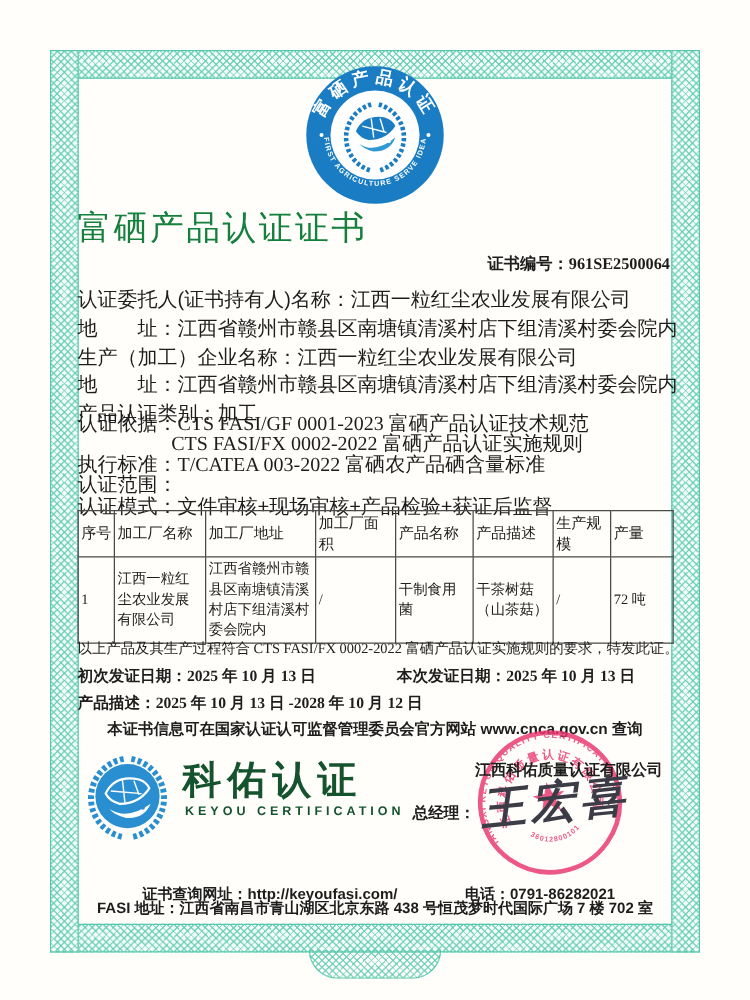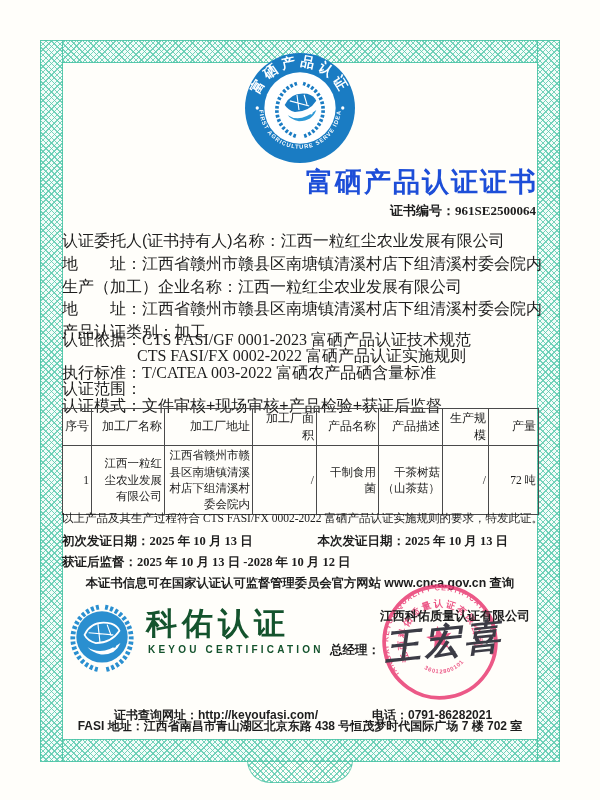--- a/index.html
+++ b/index.html
@@ -27,36 +27,36 @@
     width:104px;height:22px;border-radius:0 0 60px 60px;
     background-image:
       repeating-linear-gradient(45deg,rgba(95,203,176,.8) 0 1px,transparent 1px 4px),
       repeating-linear-gradient(-45deg,rgba(95,203,176,.8) 0 1px,transparent 1px 4px);
     border:1px solid rgba(77,196,166,.8);border-top:none;
   }
   
   .content{position:absolute;left:62px;right:62px;top:48px;bottom:60px;}
   .logo-wrap{position:absolute;left:0;right:0;top:4px;text-align:center;}
   .title{
-    position:absolute;left:0;right:0;top:116px;text-align:right;
-    font-size:27px;font-weight:700;letter-spacing:2px;color:#1d4ed8;
+    position:absolute;left:0;right:0;top:116px;text-align:left;
+    font-size:27px;font-weight:400;letter-spacing:2px;color:#15803d;
   }
   .cert-no{
     position:absolute;right:2px;top:154px;
     font-size:13px;font-weight:700;
   }
   .info{position:absolute;left:0;right:0;font-size:16px;font-weight:400;white-space:nowrap;}
   .info1{top:182px;line-height:22.8px;}
   .info2{top:284px;line-height:16.4px;}
   .indent{padding-left:75px;}
   
   .scope-table{
     position:absolute;left:0;top:360px;width:100%;
     border-collapse:collapse;table-layout:fixed;
-    font-size:11.5px;text-align:right;font-weight:400;
+    font-size:11.5px;text-align:left;font-weight:400;
   }
   .scope-table th,.scope-table td{
     border:1px solid #4a4a4a;padding:1px 2px;vertical-align:middle;line-height:1.4;
     font-weight:400;overflow:hidden;
   }
   .scope-table th{height:26px;font-size:12px;}
   .scope-table td{height:66px;}
   
   .statement{position:absolute;left:0;top:463px;font-size:11.5px;white-space:nowrap;}
   .dates{position:absolute;left:0;top:483px;font-size:12.5px;font-weight:700;line-height:20.5px;white-space:nowrap;}
@@ -179,21 +179,21 @@
   </table>
 
   <div class="statement serif">以上产品及其生产过程符合 CTS FASI/FX 0002-2022 富硒产品认证实施规则的要求，特发此证。</div>
 
   <div class="dates">
     <div>
       <span class="col1"><span>初次发证日期：</span><span class="serif">2025 年 10 月 13 日</span></span>
       <span><span>本次发证日期：</span><span class="serif">2025 年 10 月 13 日</span></span>
     </div>
     <div>
-      <span>获证后监督：</span><span class="serif">2025 年 10 月 13 日 -2028 年 10 月 12 日</span>
+      <span>产品描述：</span><span class="serif">2025 年 10 月 13 日 -2028 年 10 月 12 日</span>
     </div>
   </div>
 
   <div class="query-note">本证书信息可在国家认证认可监督管理委员会官方网站 www.cnca.gov.cn 查询</div>
 
   <div class="footer">
     <svg class="keyou-logo" width="76" height="76" viewBox="0 0 74 74">
       <path d="M 34,5 A 31,31 0 0 0 34,66" fill="none" stroke="#2a8fd0" stroke-width="4.6" stroke-dasharray="3 2.1"></path>
       <path d="M 40,5 A 31,31 0 0 1 40,66" fill="none" stroke="#2a8fd0" stroke-width="4.6" stroke-dasharray="3 2.1"></path>
       <circle cx="37" cy="34" r="25" fill="#2a8fd0"></circle>

